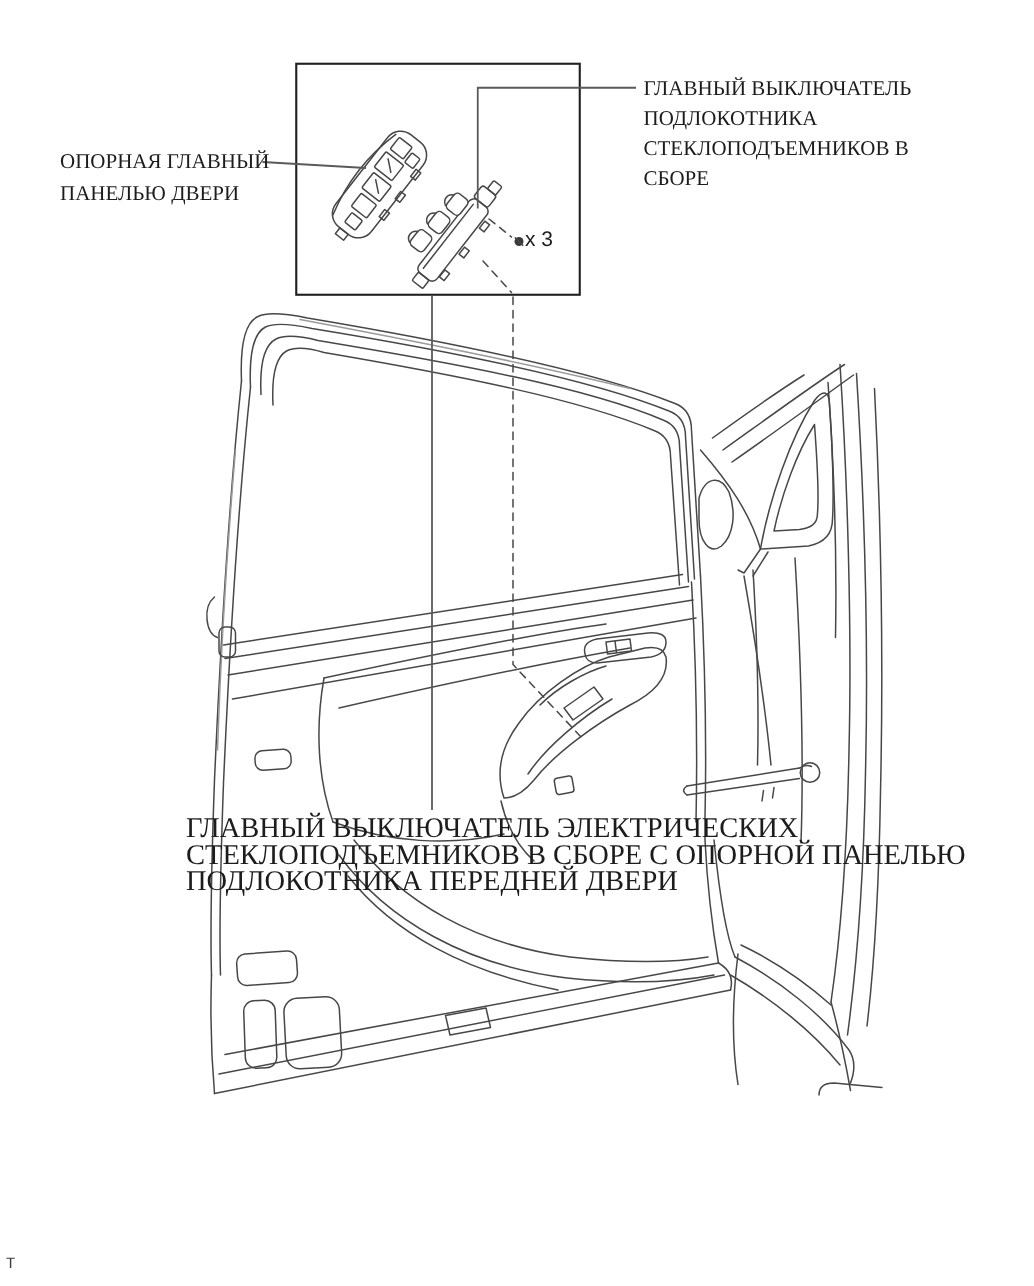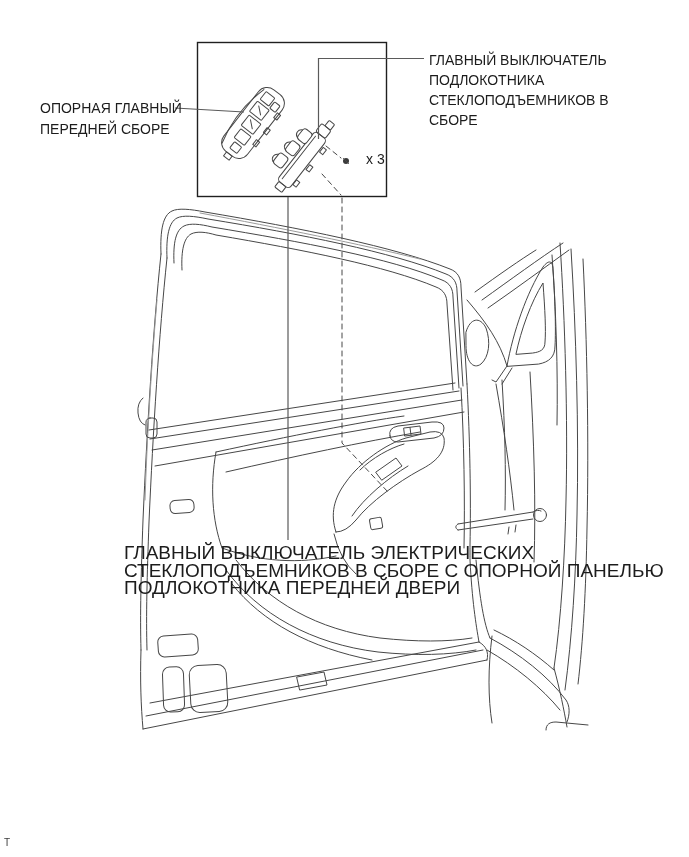--- a/index.html
+++ b/index.html
@@ -1,26 +1,26 @@
 <!DOCTYPE html>
 <html style="--line: #474747; --line-light: #9a9a9a; --box: #1f1f1f; --leader: #5a5a5a; --text: #1c1c1c; --bg: #ffffff;"><head>
 <meta charset="utf-8">
 <style>
   html,body{margin:0;padding:0;background:#ffffff;}
   .stage{
     position:relative;width:689px;height:857px;background:var(--bg,#fff);
     font-family:"Liberation Sans", sans-serif;overflow:hidden;
   }
   .stage svg{position:absolute;left:0;top:0;}
-  .lbl{position:absolute;color:var(--text,#1c1c1c);}
+  .lbl{position:absolute;color:var(--text,#1c1c1c);font-family:Liberation Serif, serif;}
   .lbl div{white-space:nowrap;}
   .lbl-left{left:40px;top:98px;font-size:14px;line-height:21px;}
   .lbl-right{left:429px;top:50px;font-size:14px;line-height:20px;}
   .lbl-main{left:124px;top:544px;font-size:19px;line-height:17.5px;}
-  .xcount{position:absolute;left:366px;top:151px;font-size:14px;color:var(--text,#1c1c1c);}
+  .xcount{position:absolute;left:350px;top:151px;font-size:14px;color:var(--text,#1c1c1c);}
   .footnote{position:absolute;left:4px;top:837px;font-size:10px;color:#3c3c3c;}
   
   .ln{stroke:var(--line,#474747);fill:none;stroke-width:1;stroke-linecap:round;stroke-linejoin:round;}
   .lnf{stroke:var(--line,#474747);fill:#ffffff;stroke-width:1;stroke-linejoin:round;}
   .ln-light{stroke:var(--line-light,#9a9a9a);fill:none;stroke-width:1;stroke-linecap:round;}
   .dash{stroke:var(--line,#474747);fill:none;stroke-width:1;stroke-dasharray:5 4;stroke-linecap:round;}
   .leader{stroke:var(--leader,#5a5a5a);fill:none;stroke-width:1.2;}
   .boxln{stroke:var(--box,#1f1f1f);fill:none;stroke-width:1.4;}
   .screw{fill:#3a3a3a;stroke:none;}
 </style>
@@ -189,21 +189,21 @@
       <path class="leader" d="M 175,108 L 244,112"></path>
       <path class="leader" d="M 424,58.5 L 318.5,58.5 L 318.5,139"></path>
       <path class="leader" d="M 288,197 L 288,540"></path>
       <path class="dash" d="M 322,174 L 341,195"></path>
       <path class="dash" d="M 342,198 L 342,443 L 388,492"></path>
     </g>
   </svg>
 
   <div class="lbl lbl-left">
     <div>ОПОРНАЯ ГЛАВНЫЙ</div>
-    <div>ПЕРЕДНЕЙ СБОРЕ</div>
+    <div>ПАНЕЛЬЮ ДВЕРИ</div>
   </div>
 
   <div class="lbl lbl-right">
     <div>ГЛАВНЫЙ ВЫКЛЮЧАТЕЛЬ</div>
     <div>ПОДЛОКОТНИКА</div>
     <div>СТЕКЛОПОДЪЕМНИКОВ В</div>
     <div>СБОРЕ</div>
   </div>
 
   <div class="xcount">x 3</div>

